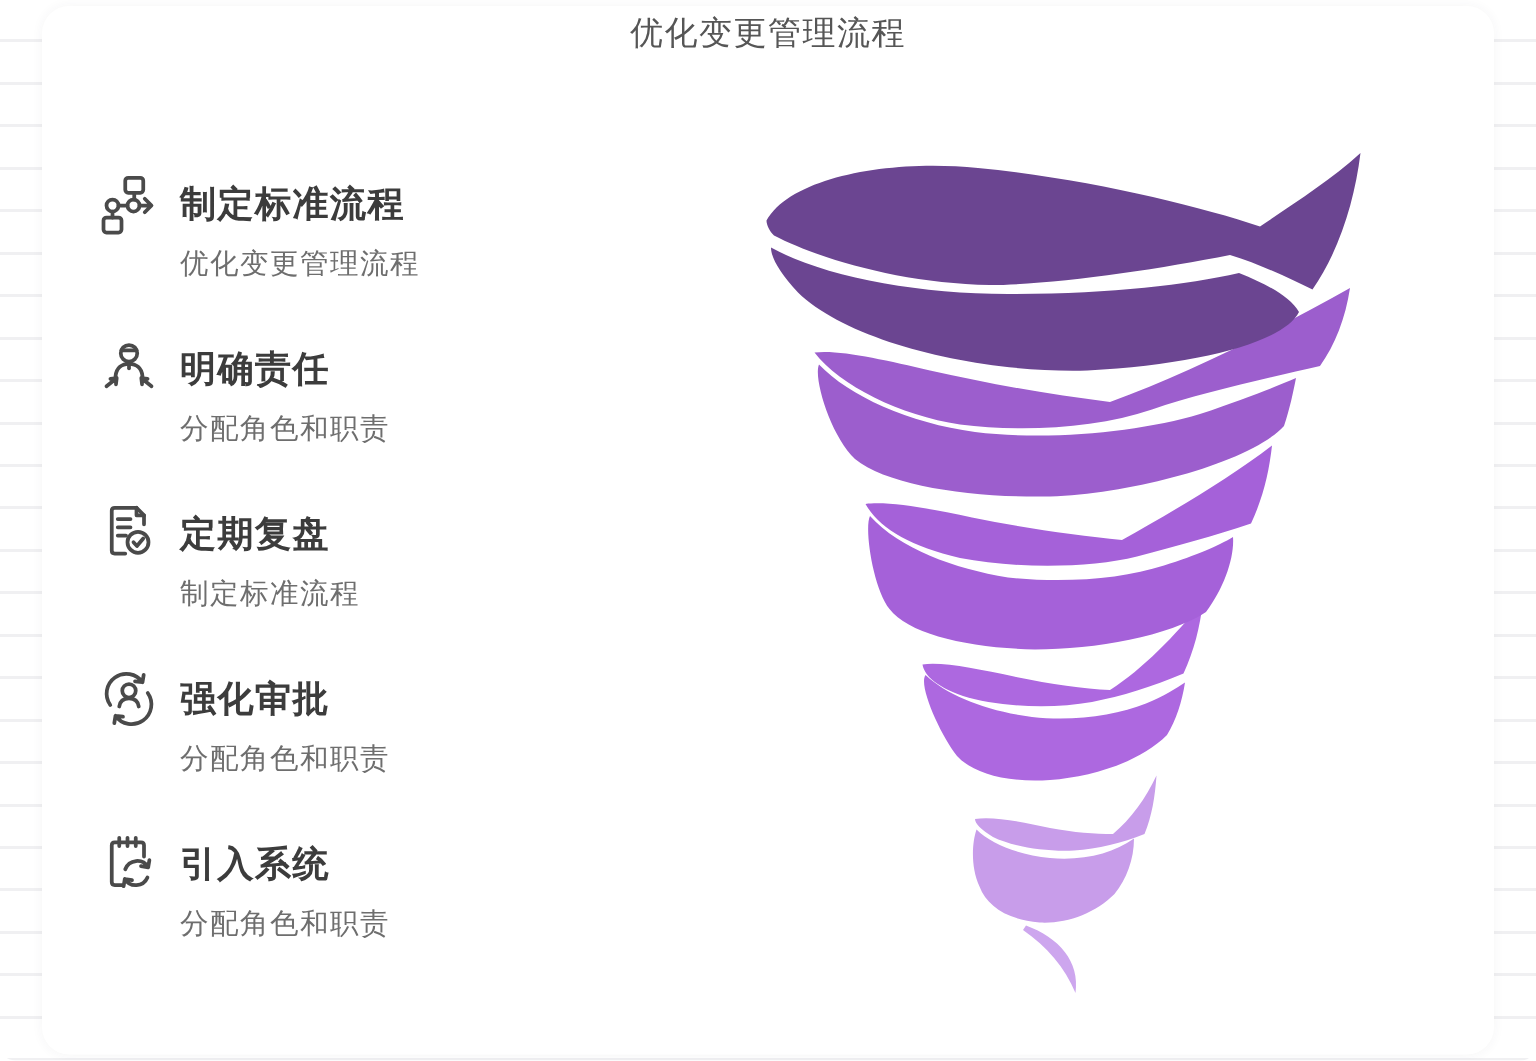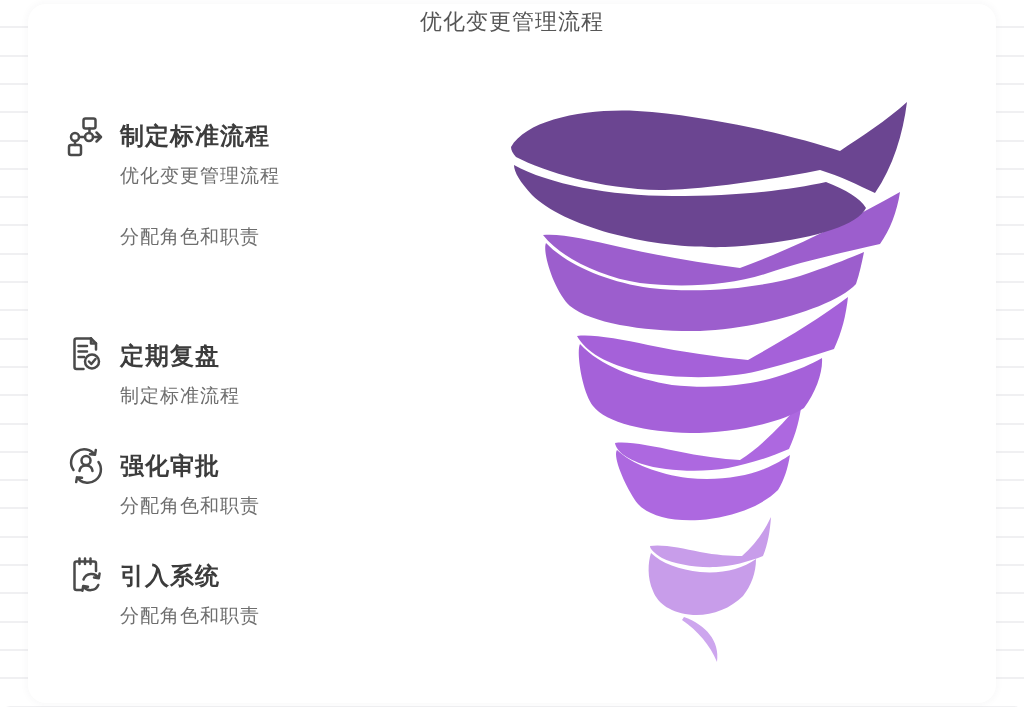--- a/index.html
+++ b/index.html
@@ -45,20 +45,33 @@
             <circle cx="25" cy="23" r="4"></circle>
             <path d="M15 23 H21 M29 23 H36 M32.5 18.5 L37 23 L32.5 27.5 M25.5 14.5 V19 M11 27 V31"></path>
           </svg>
         </span>
         <span class="item-title">制定标准流程</span>
       </div>
       <div class="item-sub">优化变更管理流程</div>
     </div>
 
     <div class="item">
+      <div class="item-head">
+        <span class="item-icon">
+          <svg viewBox="0 0 44 44" fill="none" stroke-width="2.5" stroke-linecap="round" stroke-linejoin="round" stroke="#4a4a4a">
+            <circle cx="22" cy="11.5" r="5.5"></circle>
+            <path d="M17 9.5 H27"></path>
+            <path d="M13 27 C13.5 21, 17.5 18.5, 22 18.5 C26.5 18.5, 30.5 21, 31 27"></path>
+            <path d="M22 18.5 V21.5"></path>
+            <path d="M7 33.5 L13.5 28.3 M13.8 28 L9.6 28.5 M13.8 28 L13.3 32.2"></path>
+            <path d="M37 33.5 L30.5 28.3 M30.2 28 L34.4 28.5 M30.2 28 L30.7 32.2"></path>
+          </svg>
+        </span>
+        <span class="item-title">明确责任</span>
+      </div>
       <div class="item-sub">分配角色和职责</div>
     </div>
 
     <div class="item">
       <div class="item-head">
         <span class="item-icon">
           <svg viewBox="0 0 44 44" fill="none" stroke-width="2.5" stroke-linecap="round" stroke-linejoin="round" stroke="#4a4a4a">
             <path d="M27 4.5 H12.5 Q10.5 4.5 10.5 6.5 V33 Q10.5 35 12.5 35 H19.5"></path>
             <path d="M27 4.5 L32 9.5 V15.5"></path>
             <path d="M27 4.5 V9.5 H32"></path>

